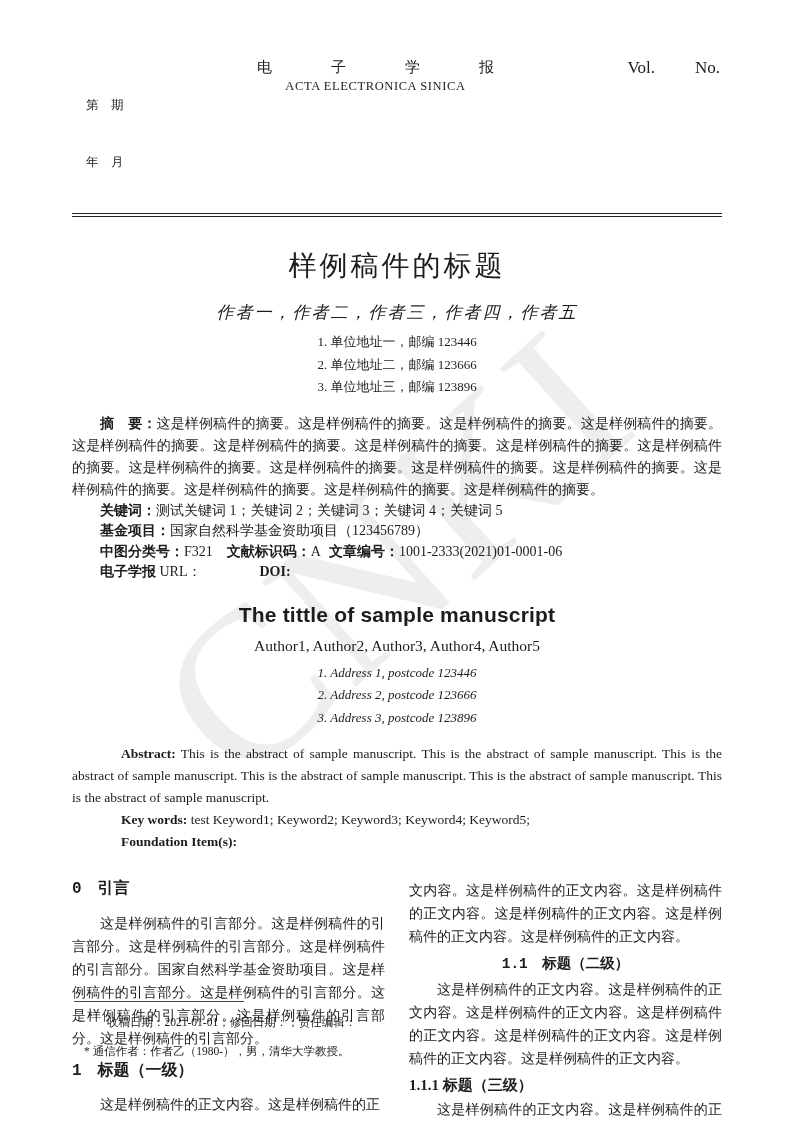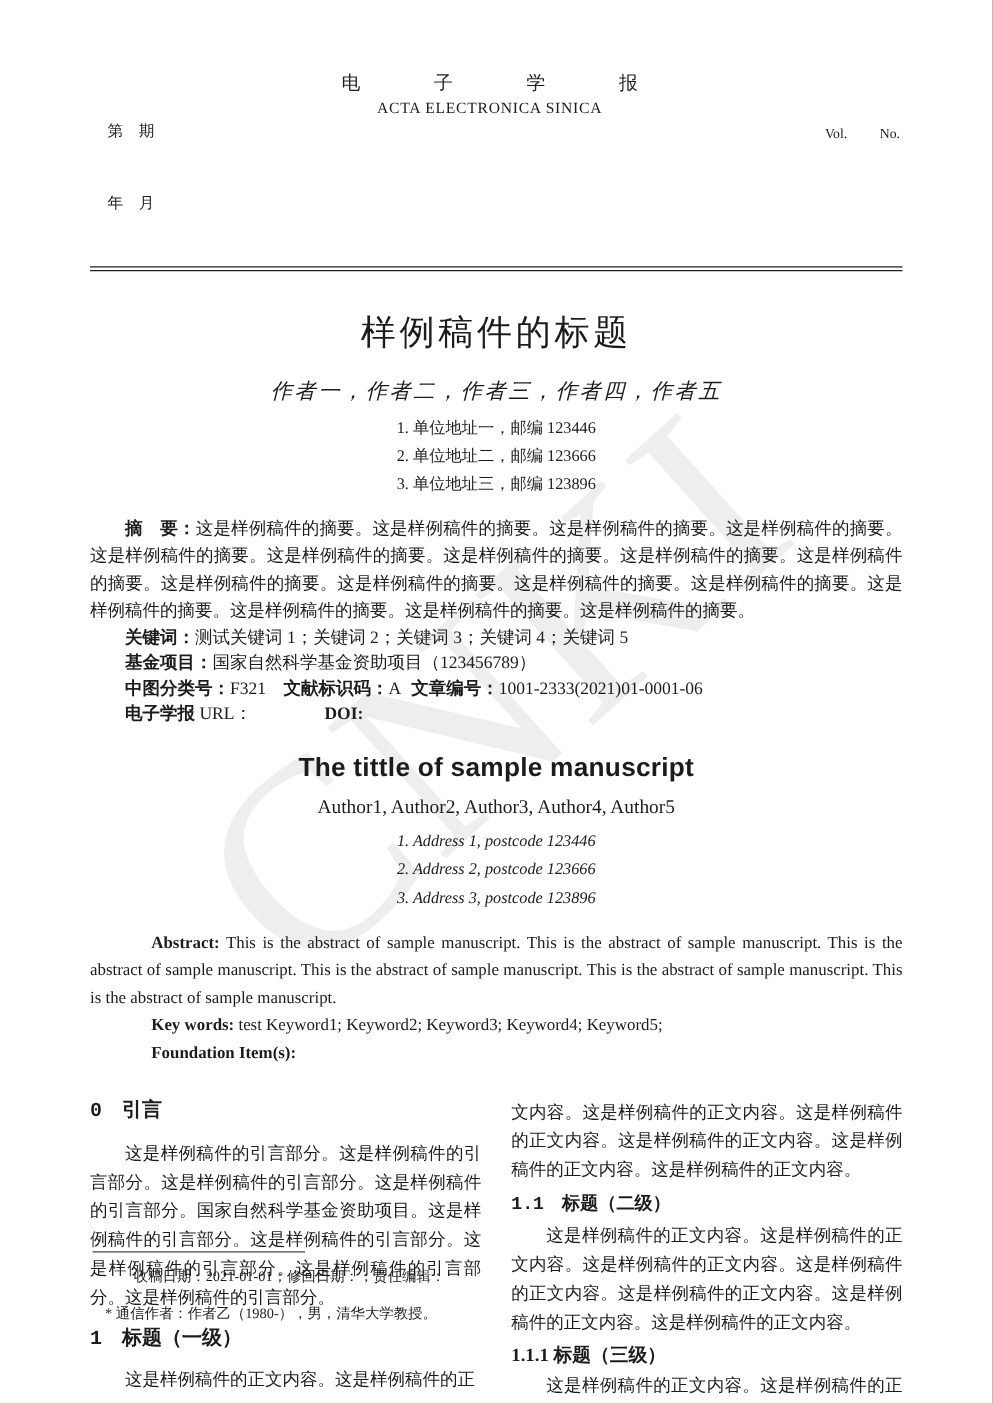--- a/index.html
+++ b/index.html
@@ -16,21 +16,21 @@
     user-select:none;
   }
   .content{position:absolute;left:72px;top:0;width:650px;z-index:1;}
 
   
   .jhead{display:flex;justify-content:space-between;align-items:flex-start;margin-top:58px;}
   .jhead .left{font-size:12.5px;line-height:19px;padding-left:14px;white-space:pre;}
   .jhead .center{text-align:center;flex:1;}
   .jhead .center .cnname{font-size:15px;letter-spacing:22px;padding-left:22px;line-height:19px;}
   .jhead .center .enname{font-size:12.5px;letter-spacing:0.6px;line-height:19px;}
-  .jhead .right{font-size:11px;line-height:19px;display:flex;gap:26px;padding-right:2px;margin-top:40px;}
+  .jhead .right{font-size:17px;line-height:19px;display:flex;gap:40px;padding-right:2px;}
   .double-rule{margin-top:3px;height:2px;border-top:1.6px solid #222;border-bottom:1.6px solid #222;}
 
   
   .cn-title{margin:30px 0 0 0;text-align:center;font-size:28px;font-weight:500;letter-spacing:3px;}
   .cn-authors{margin-top:16px;text-align:center;font-size:17px;font-style:italic;letter-spacing:2px;}
   .affils{margin-top:7px;}
   .affil{text-align:center;font-size:13px;line-height:22.5px;}
   .affil.en{font-style:italic;}
 
   .hei{font-family:Liberation Mono, monospace;font-weight:bold;}
@@ -50,21 +50,21 @@
   .en-authors{margin-top:10px;text-align:center;font-size:15.5px;}
   .en-abs{margin-top:14px;}
   .epara{font-size:13.5px;line-height:22px;text-align:justify;margin:0;}
 
   
   .columns{display:flex;gap:24px;margin-top:26px;}
   .col{width:313px;}
   .bpara{font-size:14px;line-height:23px;text-align:justify;margin:0;}
   .h1cn{font-size:16px;line-height:20px;margin:0 0 13px 0;}
   .h1cn.second{margin-top:11px;margin-bottom:12px;}
-  .h2cn{font-size:14.5px;line-height:20px;margin:6px 0 4px 0;}
+  .h2cn{font-size:14.5px;line-height:20px;margin:6px 0 4px 0;text-align:center;}
   .h3cn{font-size:15px;line-height:20px;margin:5px 0 3px 0;font-weight:bold;
     font-family:"Liberation Serif","DejaVu Serif",serif;}
 
   
   .footnote{position:absolute;left:72px;top:1001px;width:360px;z-index:1;}
   .fn-rule{width:170px;border-top:1.2px solid #444;margin:0 0 6px 2px;}
   .fn-line{font-size:11.5px;line-height:17px;margin:12px;}
   .fn-line.first{text-indent:2em;}
 </style>
 </head>

